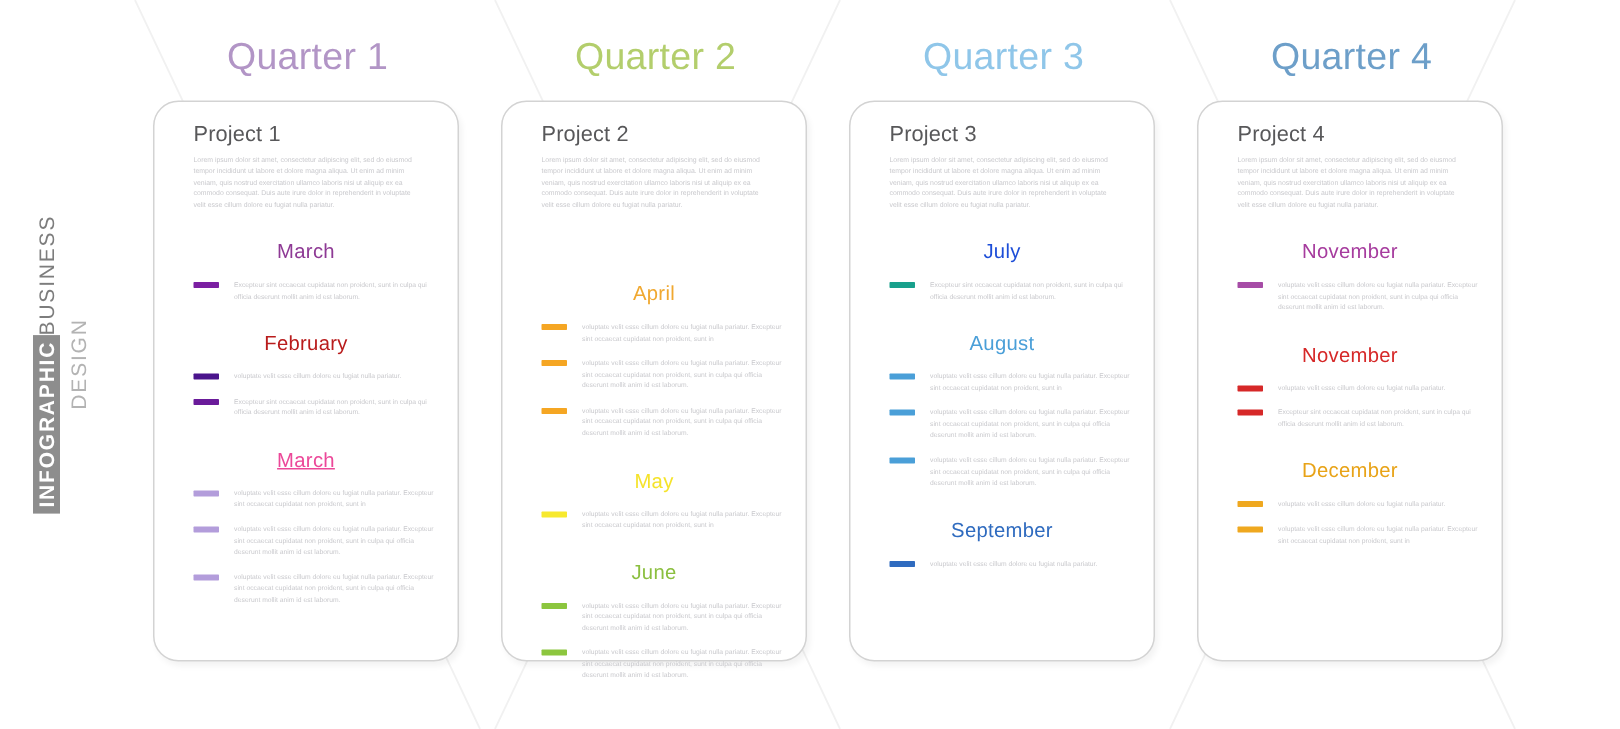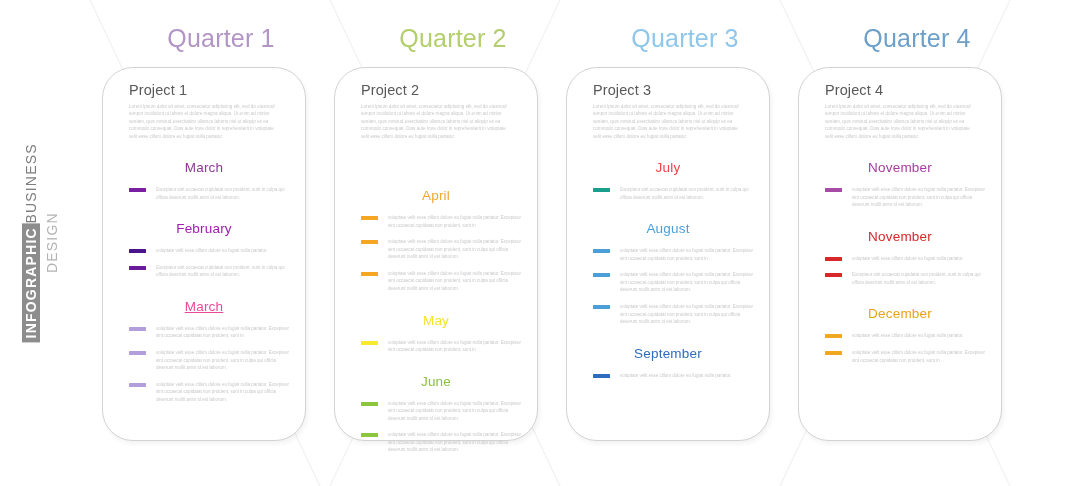--- a/index.html
+++ b/index.html
@@ -84,37 +84,37 @@
     z-index: 2;
   }
   .column {
     width: 206px;
     position: relative;
   }
 
   .quarter-title {
     position: absolute;
     top: 24px;
-    left: 16px;
+    left: 0;
     width: 206px;
     text-align: center;
     font-size: 25px;
     font-weight: 400;
     letter-spacing: 0.2px;
     white-space: nowrap;
   }
 
   .card {
     position: absolute;
     top: 67px;
     left: 0;
     width: 204px;
     height: 374px;
     border: 1px solid #d3d3d3;
-    border-radius: 31px;
+    border-radius: 17px;
     box-sizing: border-box;
     background: #ffffff;
     box-shadow: 2px 3px 4px rgba(0,0,0,0.05);
   }
 
   .card-inner {
     padding: 14px 16px 0 26px;
   }
 
   .project-title {
@@ -221,21 +221,21 @@
           <div class="spacer-md"></div>
           <div class="month-block">
             <div class="month-name" style="color: rgb(142, 58, 149);">March</div>
             <div class="bullet-row">
               <span class="bullet-dash" style="background: rgb(123, 31, 162);"></span>
               <span class="bullet-text">Excepteur sint occaecat cupidatat non proident, sunt in culpa qui officia deserunt mollit anim id est laborum.</span>
             </div>
           </div>
           <div class="spacer-sm"></div>
           <div class="month-block">
-            <div class="month-name" style="color: #a21caf;">February</div>
+            <div class="month-name" style="color: #b91c1c;">February</div>
             <div class="bullet-row">
               <span class="bullet-dash" style="background: rgb(74, 20, 140);"></span>
               <span class="bullet-text">voluptate velit esse cillum dolore eu fugiat nulla pariatur.</span>
             </div>
             <div class="bullet-row">
               <span class="bullet-dash" style="background: rgb(106, 27, 154);"></span>
               <span class="bullet-text">Excepteur sint occaecat cupidatat non proident, sunt in culpa qui officia deserunt mollit anim id est laborum.</span>
             </div>
           </div>
           <div class="spacer-sm"></div>
@@ -307,21 +307,21 @@
     <div class="column">
       <div class="quarter-title" style="color: rgb(143, 198, 233);">Quarter 3</div>
       <div class="card">
         <div class="card-inner">
           <div class="project-title">Project 3</div>
           <div class="project-desc">Lorem ipsum dolor sit amet, consectetur adipiscing elit, sed do eiusmod tempor incididunt ut labore et dolore magna aliqua. Ut enim ad minim veniam, quis nostrud exercitation ullamco laboris nisi ut aliquip ex ea commodo consequat. Duis aute irure dolor in reprehenderit in voluptate velit esse cillum dolore eu fugiat nulla pariatur.</div>
         </div>
         <div class="months">
           <div class="spacer-md"></div>
           <div class="month-block">
-            <div class="month-name" style="color: #ef4444;">July</div>
+            <div class="month-name" style="color: #1d4ed8;">July</div>
             <div class="bullet-row">
               <span class="bullet-dash" style="background: rgb(24, 160, 140);"></span>
               <span class="bullet-text">Excepteur sint occaecat cupidatat non proident, sunt in culpa qui officia deserunt mollit anim id est laborum.</span>
             </div>
           </div>
           <div class="spacer-sm"></div>
           <div class="month-block">
             <div class="month-name" style="color: rgb(74, 159, 216);">August</div>
             <div class="bullet-row">
               <span class="bullet-dash" style="background: rgb(74, 159, 216);"></span>

